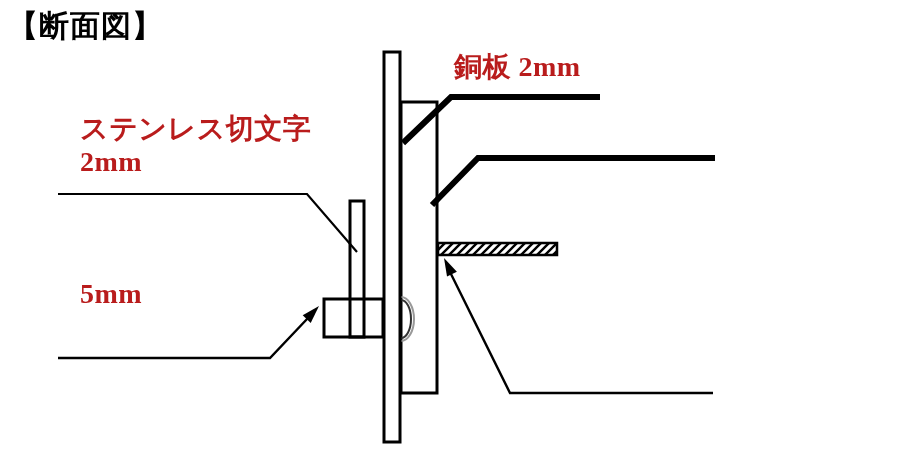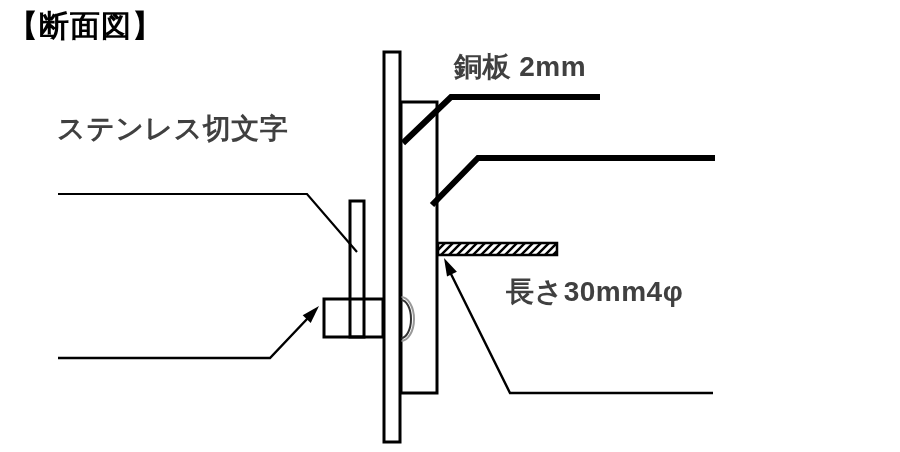--- a/index.html
+++ b/index.html
@@ -1,33 +1,33 @@
 <!DOCTYPE html>
 <html><head>
 <meta charset="utf-8">
 <style>
   html,body{margin:0;padding:0;background:#ffffff;}
   #stage{
     position:relative;
     width:741px;height:452px;
     background:#ffffff;
     overflow:hidden;
-    font-family:Liberation Sans, sans-serif;
+    font-family:Liberation Serif, serif;
   }
   #drawing{position:absolute;left:0;top:0;}
   .lbl{
     position:absolute;
-    color:#404040;
+    color:#b91c1c;
     font-weight:600;
     font-size:28px;
     line-height:33px;
     letter-spacing:0.5px;
     white-space:nowrap;
   }
-  .lbl div{white-space:nowrap;}
+  .lbl div{white-space:nowrap;margin-left:23px;}
   #title{
     position:absolute;
     left:8px;top:6px;
     color:#000;
     font-weight:600;
     font-size:30px;
     letter-spacing:1px;
     white-space:nowrap;
   }
   #lbl-stainless{left:57px;top:112px;}
@@ -72,25 +72,26 @@
     <polygon points="319,306 310.7,322.9 302.7,315.3" fill="#000"></polygon>
 
     <polyline points="713,393 510,393 450,272" fill="none" stroke="#000" stroke-width="2.4"></polyline>
     <polygon points="444,258 456.9,271.8 447,276.6" fill="#000"></polygon>
   </svg>
 
   <div id="title">【断面図】</div>
 
   <div id="lbl-stainless" class="lbl">
     <div>ステンレス切文字</div>
+    <div>2mm</div>
   </div>
 
   <div id="lbl-flatbar" class="lbl">
+    <div>5mm</div>
   </div>
 
   <div id="lbl-copper" class="lbl">銅板 2mm</div>
 
 
   <div id="lbl-bolt" class="lbl">
-    <div>長さ30mm4φ</div>
   </div>
 
 </div>
 
 </body></html>

